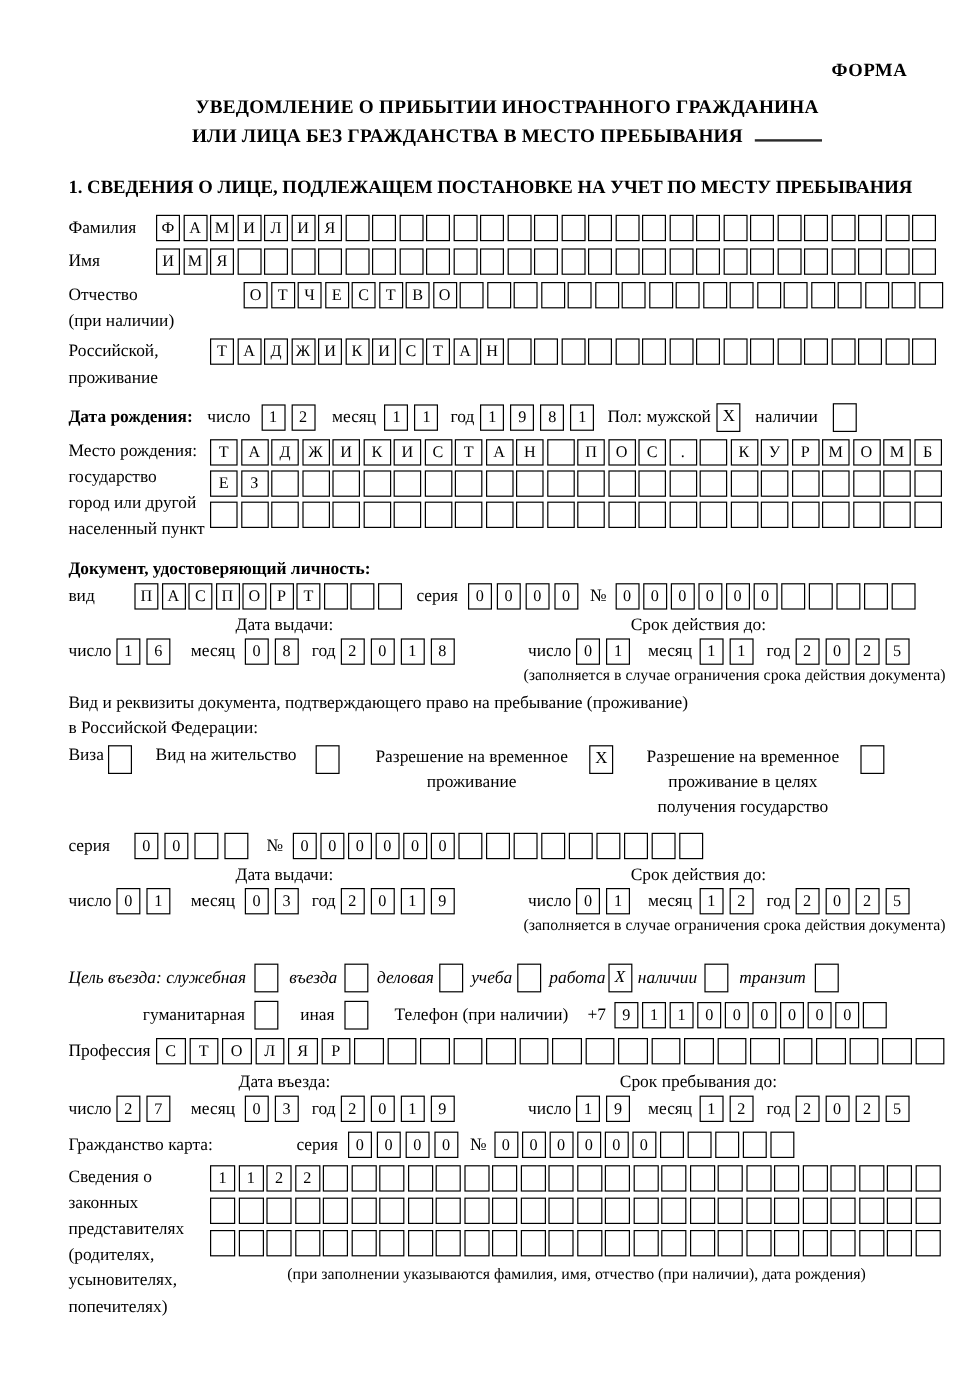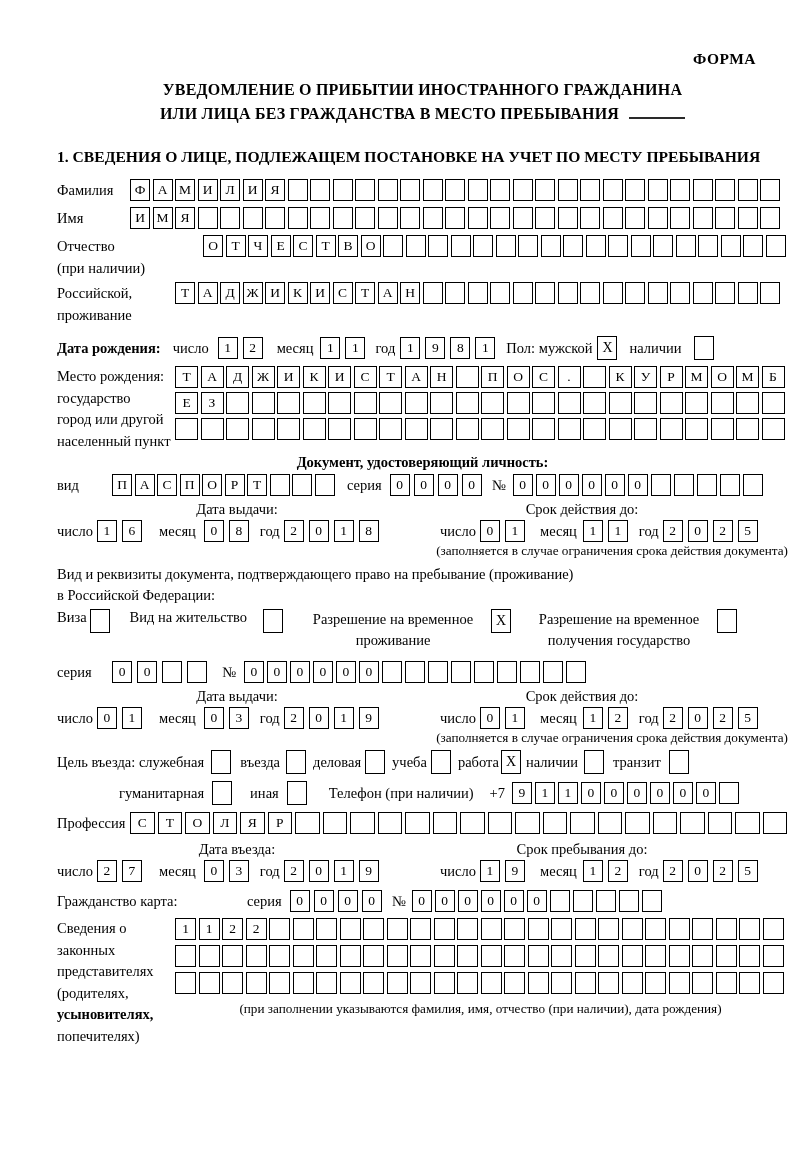--- a/index.html
+++ b/index.html
@@ -278,21 +278,21 @@
             <span class="cell" style="width: 23px; margin-right: 2.5px;"></span>
             <span class="cell" style="width: 23px; margin-right: 2.5px;"></span>
             <span class="cell" style="width: 23px; margin-right: 2.5px;"></span>
             <span class="cell" style="width: 23px; margin-right: 2.5px;"></span>
             <span class="cell" style="width: 23px; margin-right: 2.5px;"></span>
             <span class="cell" style="width: 23px; margin-right: 2.5px;"></span>
             <span class="cell" style="width: 23px; margin-right: 2.5px;"></span>
           </div>
         </div>
       </div>
-      <div class="line" style="margin-top: 2px; justify-content: center;">
+      <div class="line" style="margin-top: 14px; justify-content: flex-start;">
         <span class="ft" style="font-weight: bold;">Документ, удостоверяющий личность:</span>
       </div>
       <div class="line" style="margin-top: 3px;">
         <span class="ft" style="width: 55px; flex: 0 0 auto;">вид</span>
         <div class="cells" style="margin-right: 10px;">
           <span class="cell" style="margin-right: 2.5px;">П</span>
           <span class="cell" style="margin-right: 2.5px;">А</span>
           <span class="cell" style="margin-right: 2.5px;">С</span>
           <span class="cell" style="margin-right: 2.5px;">П</span>
           <span class="cell" style="margin-right: 2.5px;">О</span>
@@ -380,20 +380,21 @@
         <span class="chk" style="margin-right: 20px;"></span>
         <span class="ft" style="margin-right: 16px;">Вид на жительство</span>
         <span class="chk" style="margin-right: 18px;"></span>
         <div class="mlines" style="flex: 0 0 auto; width: 184px; text-align: center;">
           <div style="line-height: 21px;">Разрешение на временное</div>
           <div style="line-height: 21px;">проживание</div>
         </div>
         <span class="chk" style="margin-left: 6px; margin-right: 16px;">X</span>
         <div class="mlines" style="flex: 0 0 auto; width: 184px; text-align: center;">
           <div style="line-height: 21px;">Разрешение на временное</div>
+          <div style="line-height: 21px;">проживание в целях</div>
           <div style="line-height: 21px;">получения государство</div>
         </div>
         <span class="chk" style="margin-left: 6px;"></span>
       </div>
       <div class="line" style="margin-top: 10px;">
         <span class="ft" style="width: 55px; flex: 0 0 auto;">серия</span>
         <div class="cells" style="margin-right: 10px;">
           <span class="cell" style="margin-right: 5px;">0</span>
           <span class="cell" style="margin-right: 5px;">0</span>
           <span class="cell" style="margin-right: 5px;"></span>
@@ -456,21 +457,21 @@
         <div class="cells">
           <span class="cell" style="margin-right: 5px;">2</span>
           <span class="cell" style="margin-right: 5px;">0</span>
           <span class="cell" style="margin-right: 5px;">2</span>
           <span class="cell" style="margin-right: 5px;">5</span>
         </div>
       </div>
       <div class="line" style="margin-top: 1px; justify-content: flex-end;">
         <span class="ft" style="font-size: 13.2px;">(заполняется в случае ограничения срока действия документа)</span>
       </div>
-      <div class="line" style="margin-top: 4px;">
+      <div class="line" style="margin-top: 24px; font-style: italic;">
         <span class="ft" style="margin-right: 7px;">Цель въезда: служебная</span>
         <span class="chk" style="margin-right: 9px;"></span>
         <span class="ft" style="margin-right: 6px;">въезда</span>
         <span class="chk" style="margin-right: 7px;"></span>
         <span class="ft" style="margin-right: 4px;">деловая</span>
         <span class="chk" style="margin-right: 7px;"></span>
         <span class="ft" style="margin-right: 4px;">учеба</span>
         <span class="chk" style="margin-right: 7px;"></span>
         <span class="ft" style="margin-right: 2px;">работа</span>
         <span class="chk" style="margin-right: 5px;">X</span>
@@ -593,21 +594,21 @@
           <span class="cell" style="margin-right: 3px;"></span>
           <span class="cell" style="margin-right: 3px;"></span>
         </div>
       </div>
       <div class="line" style="margin-top: 6px; align-items: flex-start;">
         <div class="mlines" style="flex: 0 0 auto; width: 118px;">
           <div style="line-height: 21.5px;">Сведения о</div>
           <div style="line-height: 21.5px;">законных</div>
           <div style="line-height: 21.5px;">представителях</div>
           <div style="line-height: 21.5px;">(родителях,</div>
-          <div style="line-height: 21.5px; font-weight: bold;">усыновителях,</div>
+          <div style="line-height: 21.5px;">усыновителях,</div>
           <div style="line-height: 21.5px;">попечителях)</div>
         </div>
         <div class="ccol">
           <div class="cells">
             <span class="cell" style="width: 21px; margin-right: 2.5px;">1</span>
             <span class="cell" style="width: 21px; margin-right: 2.5px;">1</span>
             <span class="cell" style="width: 21px; margin-right: 2.5px;">2</span>
             <span class="cell" style="width: 21px; margin-right: 2.5px;">2</span>
             <span class="cell" style="width: 21px; margin-right: 2.5px;"></span>
             <span class="cell" style="width: 21px; margin-right: 2.5px;"></span>

